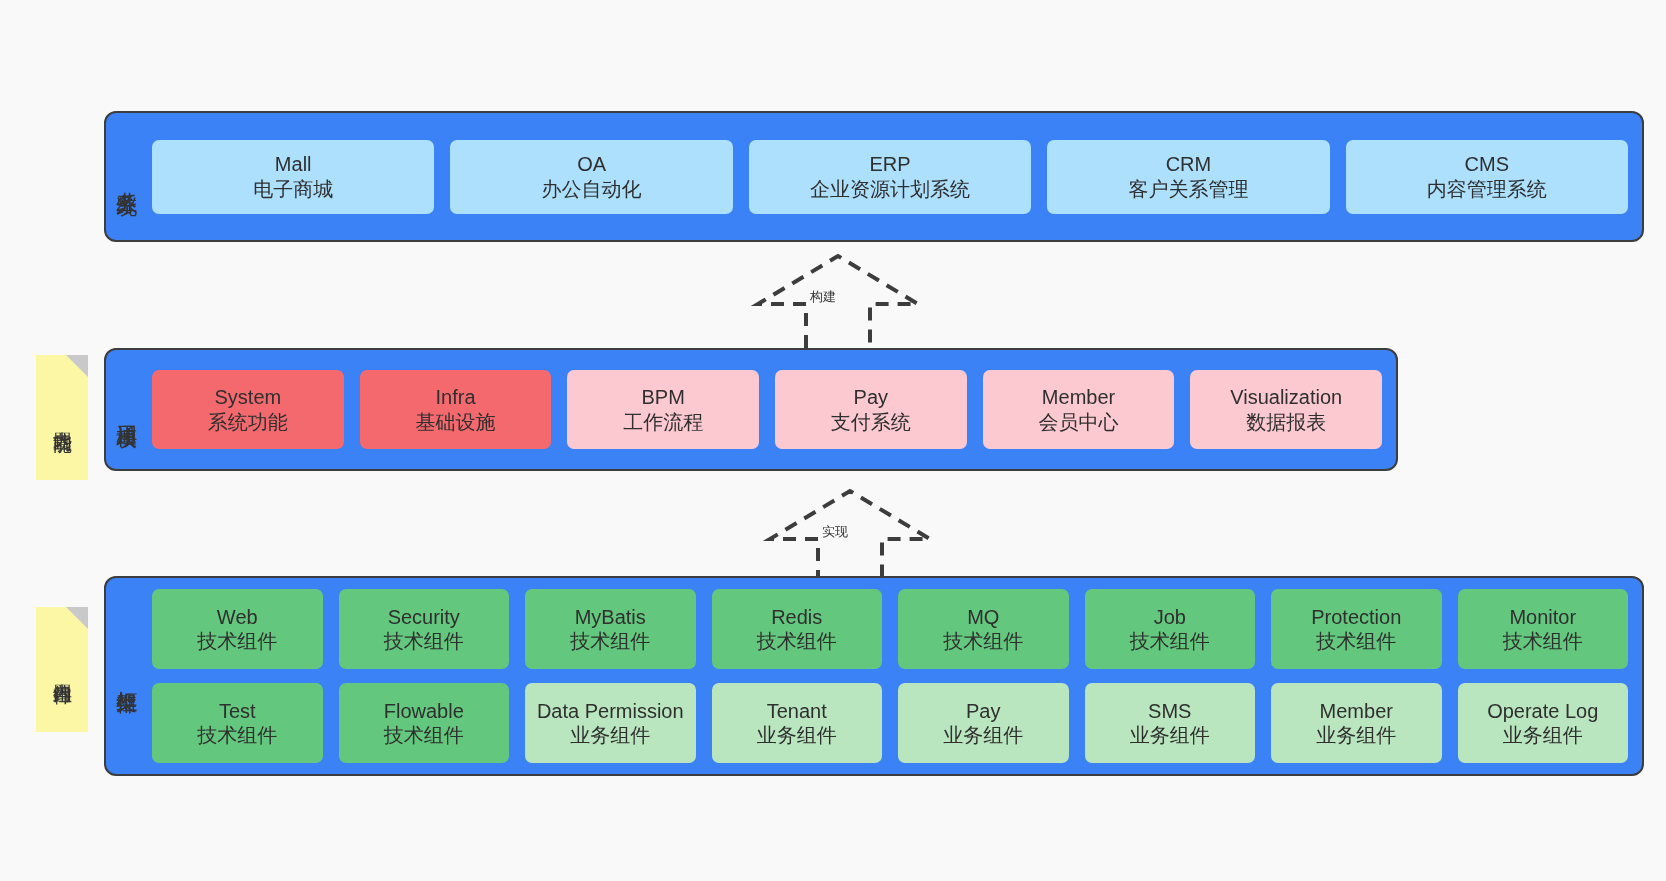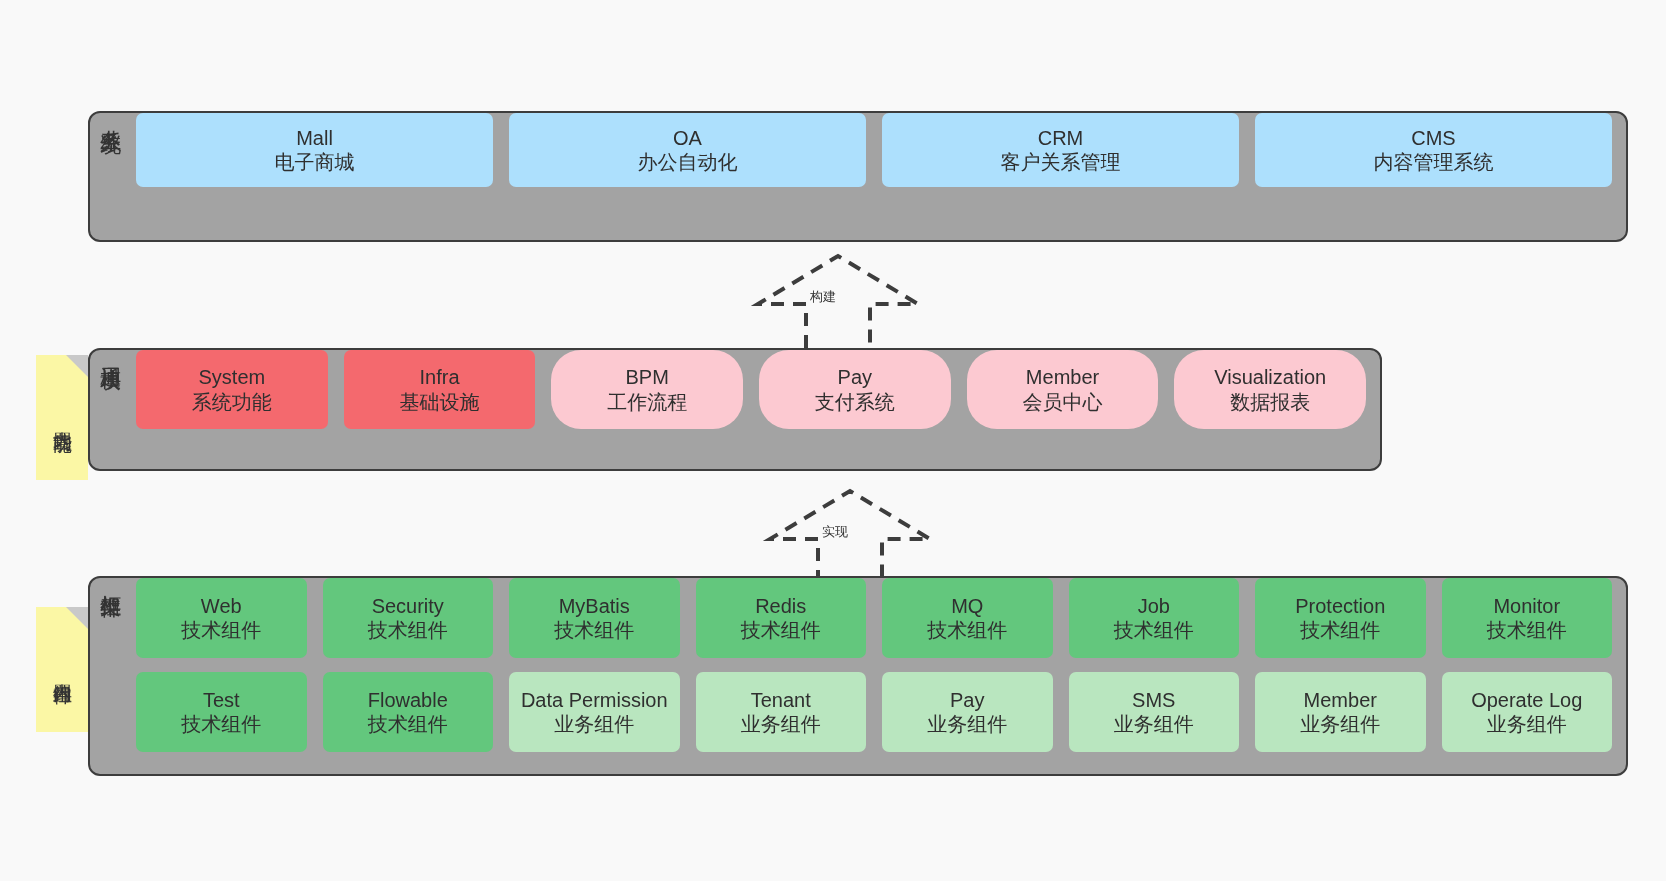--- a/index.html
+++ b/index.html
@@ -10,26 +10,27 @@
     font-family:"Liberation Sans","DejaVu Sans",sans-serif;
     color:#333333;
     overflow:hidden;
     position:relative;
   }
   #canvas{position:absolute;left:0;top:0;width:1666px;height:881px;}
 
   
   .layer{
     position:absolute;
-    background:#a3a3a3;
+    background:#3b82f6;
     border:2px solid #3d3d3d;
     border-radius:12px;
     box-sizing:border-box;
     display:flex;
-    align-items:flex-start;
+    align-items:center;
+    margin-left:16px;
   }
   .layer-title{
     width:42px;
     flex:0 0 42px;
     display:flex;
     align-items:center;
     justify-content:center;
     font-size:21px;
     line-height:1.12;
     color:#333;
@@ -66,21 +67,21 @@
     color:#2f2f2f;
     box-sizing:border-box;
     padding:4px 6px;
     user-select:none;
   }
   .card .en{display:block;}
   .card .cn{display:block;}
 
   .c-blue{background:#ade0fd;}
   .c-red{background:#f4696e;}
-  .c-pink{background:#fcc9d1;border-radius:30px;}
+  .c-pink{background:#fcc9d1;}
   .c-green{background:#63c77d;}
   .c-lgreen{background:#b9e6bf;}
 
   
   #layer-business{left:88px;top:111px;width:1540px;height:131px;}
   #layer-business .row{height:74px;}
   #layer-common{left:88px;top:348px;width:1294px;height:123px;}
   #layer-common .row{height:79px;}
   #layer-framework{left:88px;top:576px;width:1540px;height:200px;}
   #layer-framework .row{height:80px;}
@@ -138,20 +139,24 @@
       <div class="row">
         <div class="card c-blue">
           <span class="en">Mall</span>
           <span class="cn">电子商城</span>
         </div>
         <div class="card c-blue">
           <span class="en">OA</span>
           <span class="cn">办公自动化</span>
         </div>
         <div class="card c-blue">
+          <span class="en">ERP</span>
+          <span class="cn">企业资源计划系统</span>
+        </div>
+        <div class="card c-blue">
           <span class="en">CRM</span>
           <span class="cn">客户关系管理</span>
         </div>
         <div class="card c-blue">
           <span class="en">CMS</span>
           <span class="cn">内容管理系统</span>
         </div>
       </div>
     </div>
   </div>

